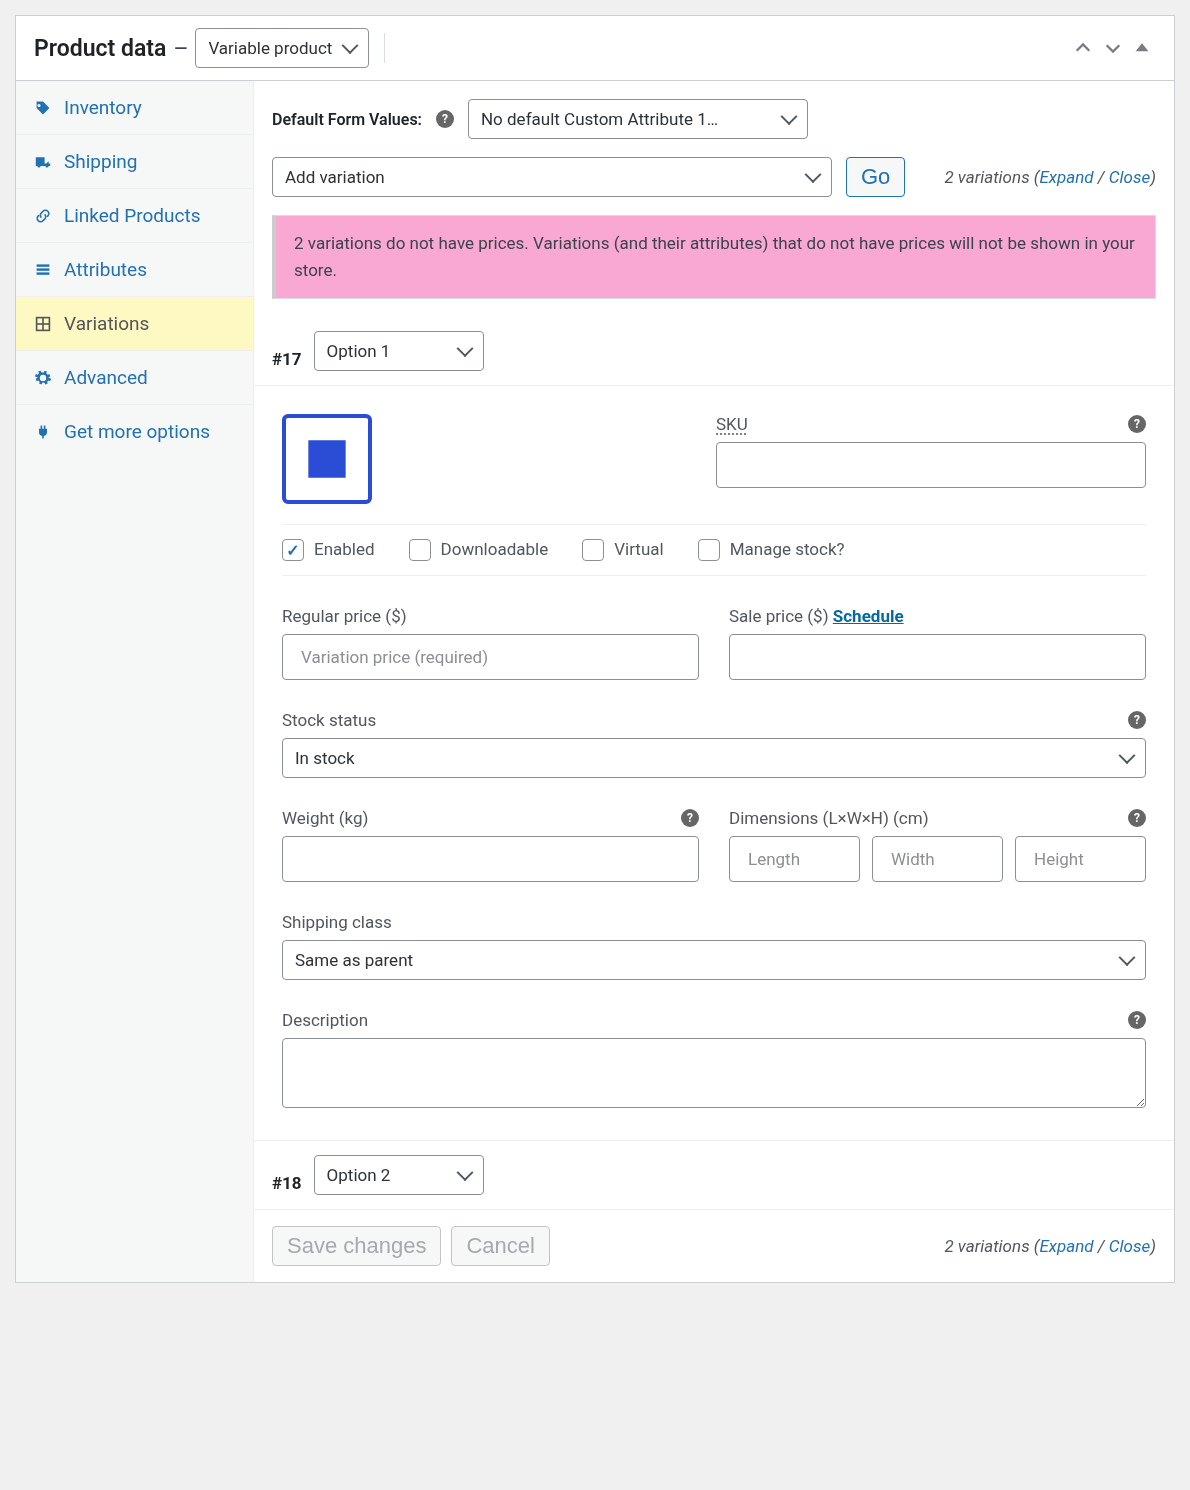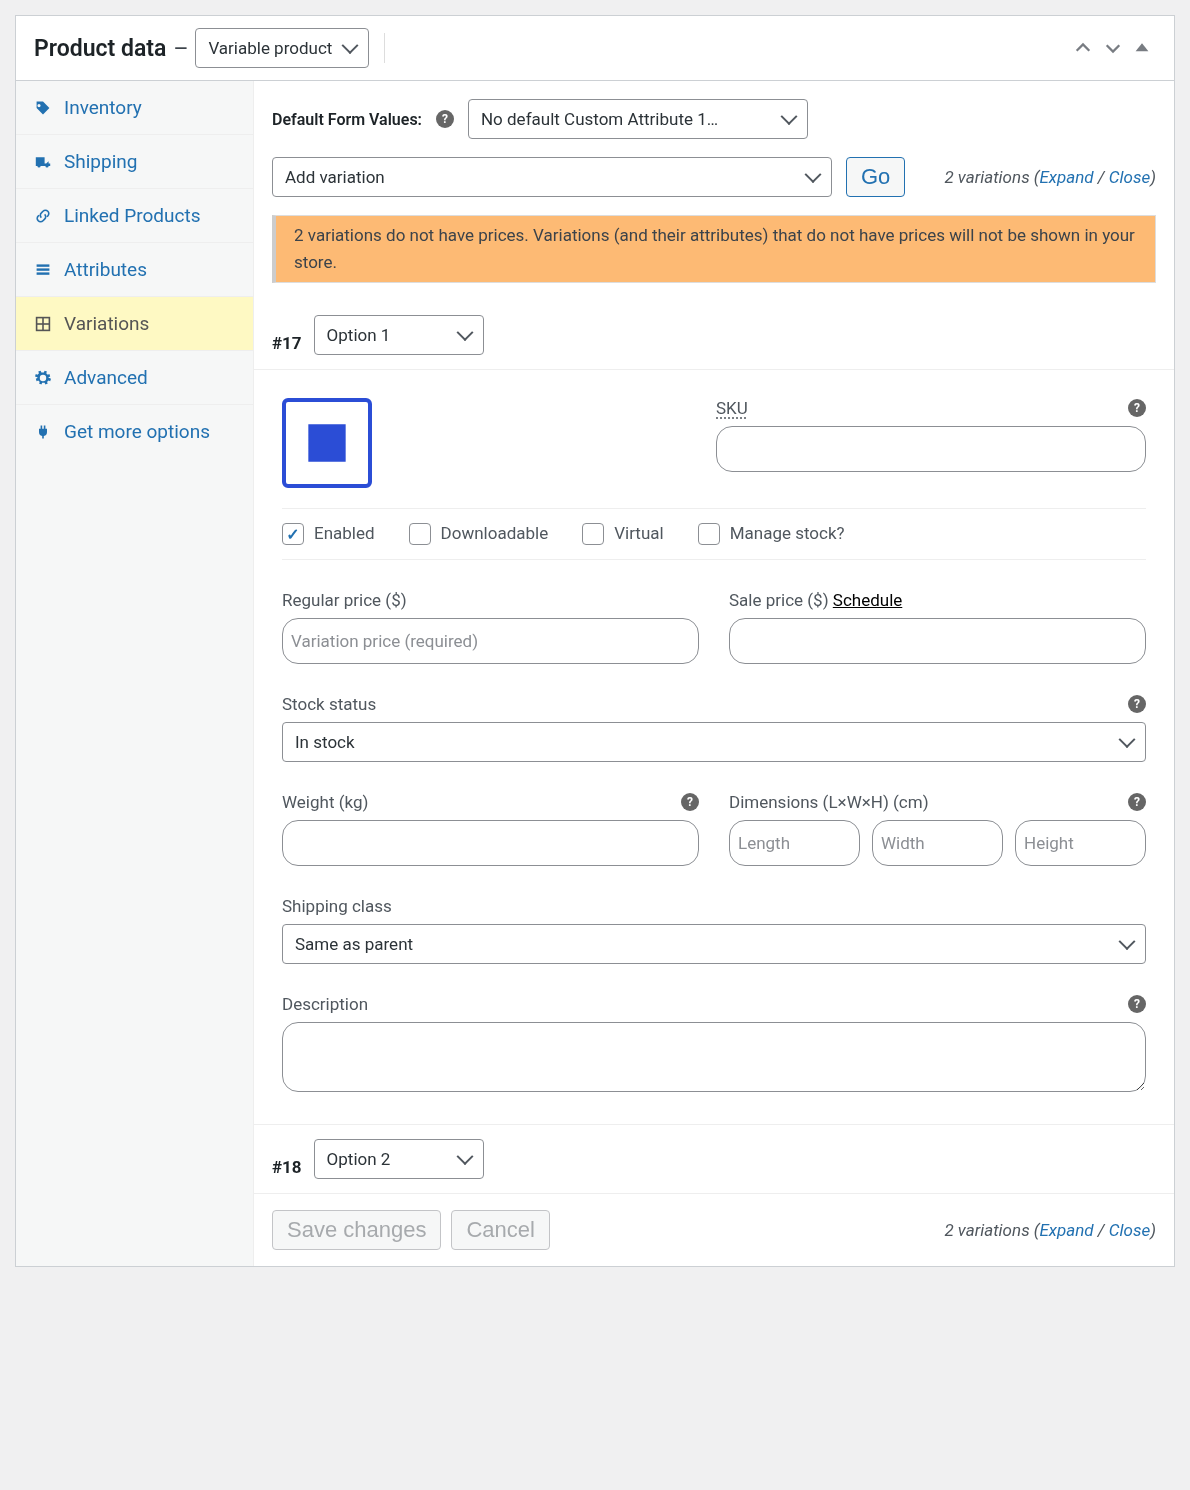--- a/index.html
+++ b/index.html
@@ -129,22 +129,22 @@
   margin-left: auto;
   font-style: italic;
   color: #50575e;
   font-size: 17px;
 }
 .meta-right a { color: #2271b1; text-decoration: none; }
 .notice {
   margin: 0 18px 18px 18px;
   border: 1px solid #ddd;
   border-left: 4px solid #ccc;
-  background: #fdba74;
-  padding: 6px 18px;
+  background: #f9a8d4;
+  padding: 14px 18px;
   color: #3c434a;
   line-height: 1.6;
 }
 .variation-header {
   display: flex;
   align-items: center;
   gap: 12px;
   padding: 14px 18px;
 }
 .variation-id { font-weight: 700; color: #1d2327; margin-top: 16px; }
@@ -178,22 +178,22 @@
   color: #50575e;
   font-size: 17px;
 }
 .field-label .underline {
   text-decoration: underline dotted;
   text-underline-offset: 3px;
 }
 input[type="text"], textarea {
   width: 100%;
   border: 1px solid #8c8f94;
-  border-radius: 16px;
-  padding: 12px 8px;
+  border-radius: 4px;
+  padding: 12px 18px;
   font-size: 17px;
   color: #2c3338;
   font-family: inherit;
 }
 input[type="text"]::placeholder, textarea::placeholder { color: #8c8f94; }
 .select-full {
   width: 100%;
 }
 .checkbox-row {
   display: flex;
@@ -229,21 +229,21 @@
   display: grid;
   grid-template-columns: 1fr 1fr;
   gap: 30px;
   margin-bottom: 30px;
 }
 .grid3 {
   display: grid;
   grid-template-columns: 1fr 1fr 1fr;
   gap: 12px;
 }
-a.link { color: #000000; text-decoration: underline; }
+a.link { color: #0369a1; text-decoration: underline; font-weight: bold; }
 .footer-row {
   display: flex;
   align-items: center;
   padding: 16px 18px;
   gap: 10px;
   border-top: 1px solid #eee;
 }
 textarea { resize: both; min-height: 70px; }
 .full-row { margin-bottom: 30px; }
 </style>

